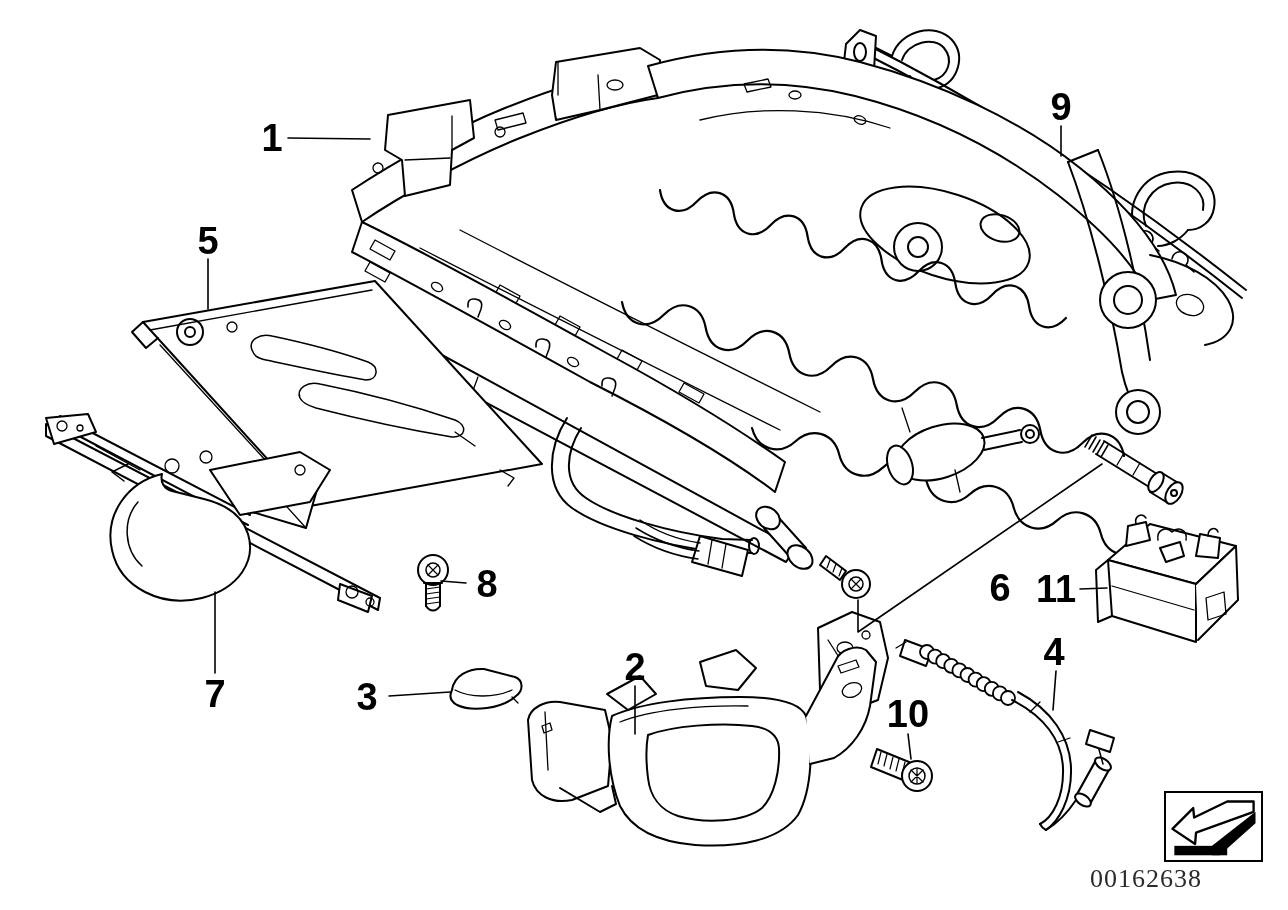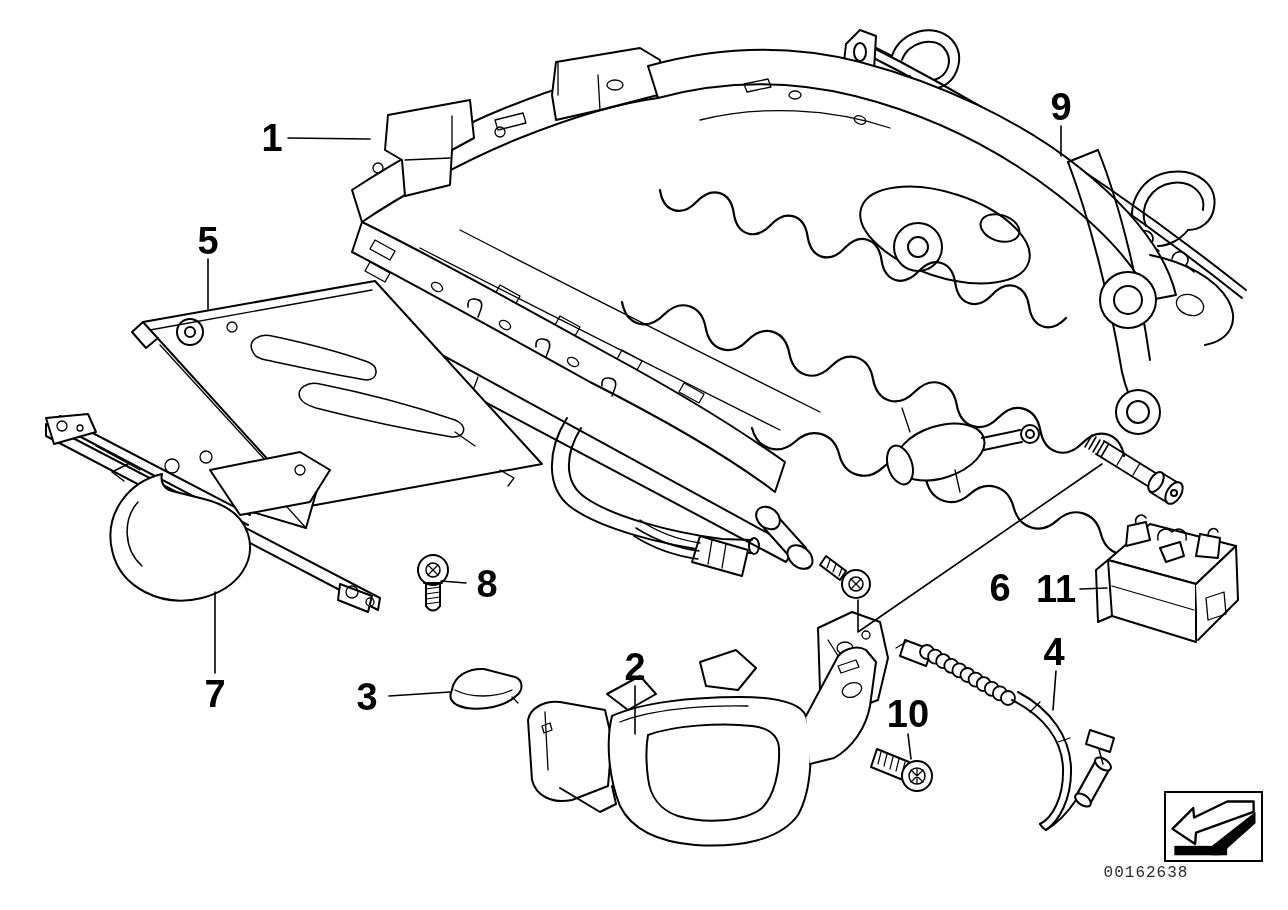--- a/index.html
+++ b/index.html
@@ -8,21 +8,21 @@
     font-family:"Liberation Sans",sans-serif;overflow:hidden;
   }
   svg.art{position:absolute;left:0;top:0;display:block;}
   .plate{
     position:absolute;left:1164px;top:791px;width:99px;height:71px;
     border:2px solid #000;box-sizing:border-box;background:#fff;cursor:pointer;
   }
   .plate svg{display:block;width:100%;height:100%;}
   .image-number{
     position:absolute;left:1084px;top:864px;width:124px;text-align:center;
-    font-family:Liberation Mono, monospace;font-size:16px;letter-spacing:1px;color:#2b2b2b;
+    font-family:Liberation Serif, serif;font-size:26px;letter-spacing:1px;color:#2b2b2b;
     user-select:none;
   }
   .callout-label{font-family:"Liberation Sans",sans-serif;font-weight:bold;font-size:38px;fill:#000;cursor:pointer;}
   .leader{stroke:#000;stroke-width:1.6;fill:none;}
 </style>
 </head>
 <body>
 
 <div class="stage">
 

